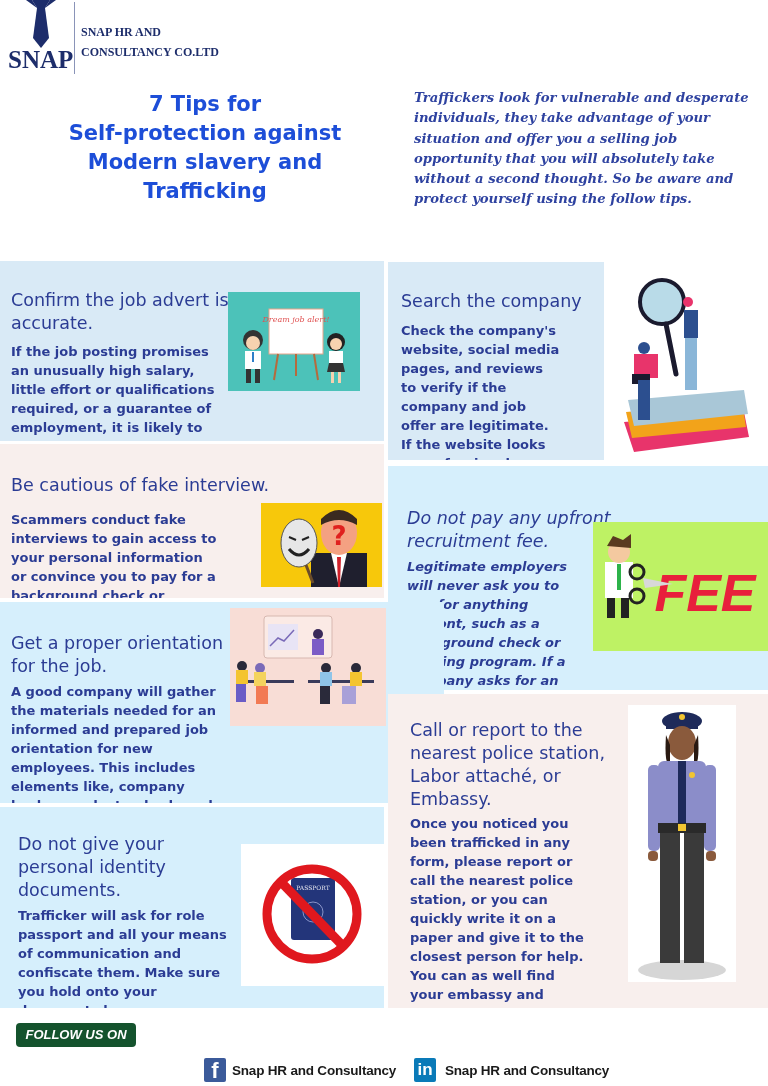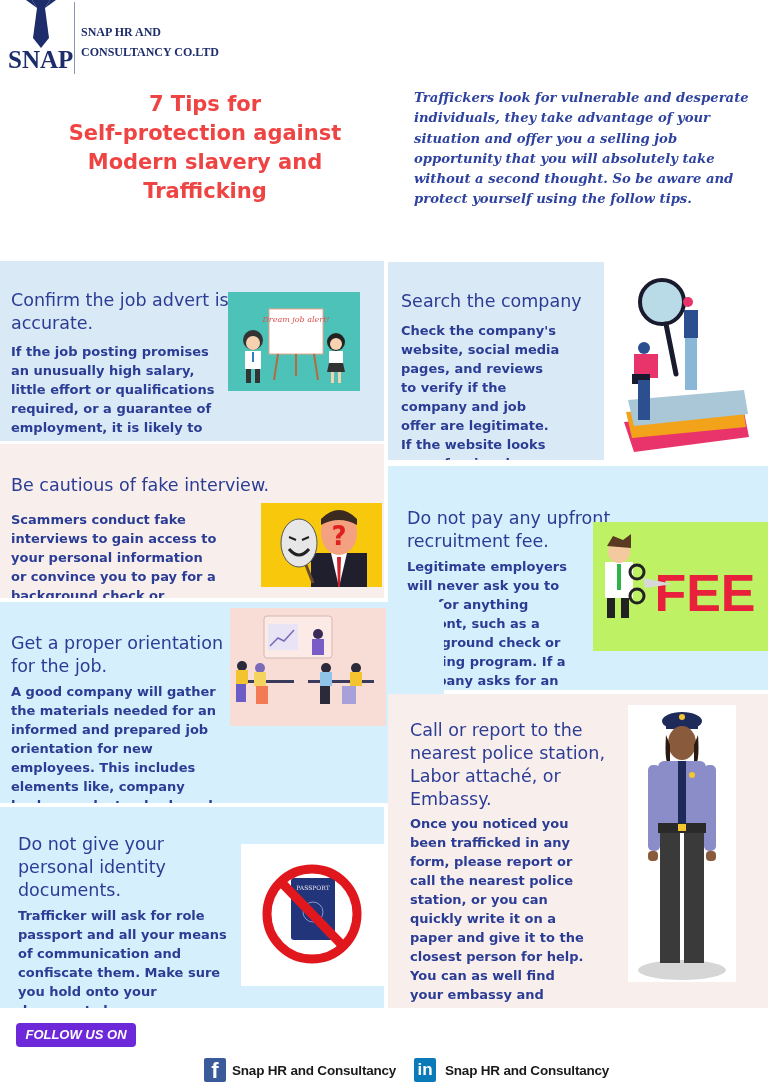--- a/index.html
+++ b/index.html
@@ -7,37 +7,37 @@
   body { position: relative; font-family: "DejaVu Sans", sans-serif; color: #2b3c94; }
   .abs { position: absolute; }
 
   
   .logo-tie { left: 26px; top: 0; width: 30px; height: 50px; }
   .logo-snap { left: 8px; top: 46px; font-family: "Liberation Serif", serif; font-weight: bold; font-size: 25px; color: #1d2d6b; letter-spacing: 0px; }
   .logo-divider { left: 74px; top: 2px; width: 1px; height: 72px; background: #8a94b8; }
   .logo-text { left: 81px; top: 22px; font-family: "Liberation Serif", serif; font-weight: bold; font-size: 12px; line-height: 20px; color: #1d2d6b; }
 
   
-  .title { left: 50px; top: 90px; width: 310px; text-align: center; font-family: "DejaVu Sans", sans-serif; font-weight: bold; font-size: 21px; line-height: 29px; color: #ef4444; }
+  .title { left: 50px; top: 90px; width: 310px; text-align: center; font-family: "DejaVu Sans", sans-serif; font-weight: bold; font-size: 21px; line-height: 29px; color: #1d4ed8; }
   .intro { left: 414px; top: 88px; width: 350px; font-family: "DejaVu Serif", serif; font-style: italic; font-weight: bold; font-size: 13.2px; line-height: 20.3px; color: #2e42a0; }
 
   
   .panel { position: absolute; overflow: hidden; }
   .blue1 { background: #d9eaf6; }
   .blue2 { background: #d6effc; }
   .pink { background: #f8efed; }
 
   .ph { font-family: "DejaVu Sans", sans-serif; font-size: 17.5px; line-height: 23px; color: #2b3c94; font-weight: normal; margin-top: 28px; }
   .pb { font-family: "DejaVu Sans", sans-serif; font-weight: bold; font-size: 13px; line-height: 19px; color: #2b3c94; margin-top: 24px; }
 
   
   .img { position: absolute; overflow: hidden; }
 
   
-  .follow-btn { left: 16px; top: 1023px; width: 120px; height: 24px; background: #6d28d9; border-radius: 4px; color: #fff; font-family: "Liberation Sans", sans-serif; font-style: italic; font-weight: bold; font-size: 13px; line-height: 24px; text-align: center; }
+  .follow-btn { left: 16px; top: 1023px; width: 120px; height: 24px; background: #14532d; border-radius: 4px; color: #fff; font-family: "Liberation Sans", sans-serif; font-style: italic; font-weight: bold; font-size: 13px; line-height: 24px; text-align: center; }
   .social { top: 1058px; height: 24px; display: flex; align-items: center; }
   .social-icon { width: 22px; height: 24px; border-radius: 2px; color: #fff; font-family: "Liberation Sans", sans-serif; font-weight: bold; display: flex; align-items: flex-end; justify-content: center; }
   .fb { background: #3b5a9a; font-size: 22px; line-height: 22px; }
   .li { background: #0a7ab8; font-size: 17px; line-height: 22px; align-items: center; }
   .social-label { margin-left: 6px; font-family: "Liberation Sans", sans-serif; font-size: 13.5px; font-weight: bold; color: #1a1a1a; letter-spacing: -0.2px; }
 </style>
 </head>
 <body>
 
 <div class="abs logo-tie">
@@ -123,21 +123,21 @@
       <text x="78" y="42" font-family="DejaVu Sans, sans-serif" font-weight="bold" font-size="26" fill="#e0201e" text-anchor="middle">?</text>
       <ellipse cx="38" cy="40" rx="18" ry="24" fill="#e7e7e7" stroke="#555" stroke-width="1"></ellipse>
       <path d="M28 46 Q38 58 48 46" stroke="#222" stroke-width="3" fill="none"></path>
       <path d="M28 34 l7 3" stroke="#222" stroke-width="2"></path>
       <path d="M48 34 l-7 3" stroke="#222" stroke-width="2"></path>
       <line x1="45" y1="62" x2="52" y2="80" stroke="#6b4c2a" stroke-width="3"></line>
     </svg>
   </div>
 </div>
 
-<div class="panel blue2" style="left:388px;top:466px;width:380px;height:224px;">
+<div class="panel blue2" style="left:388px;top:466px;width:380px;height:224px;font-style:italic;">
   <div class="ph" style="position:absolute;left:19px;top:13px;width:260px;">Do not pay any upfront recruitment fee.</div>
   <div class="pb" style="position:absolute;left:19px;top:67px;width:175px;">Legitimate employers will never ask you to pay for anything upfront, such as a background check or training program. If a company asks for an upfront payment, this is a scam.</div>
   <div class="img" style="left:205px;top:56px;width:175px;height:129px;background:#bef264;">
     <svg width="175" height="129" viewBox="0 0 175 129">
       <text x="112" y="89" font-family="Liberation Sans, sans-serif" font-weight="bold" font-size="52" fill="#e8203c" text-anchor="middle">FEE</text>
       <rect x="12" y="40" width="28" height="36" fill="#ffffff"></rect>
       <rect x="24" y="42" width="4" height="26" fill="#2db34a"></rect>
       <circle cx="26" cy="30" r="11" fill="#f4c9a0"></circle>
       <path d="M14 24 L20 14 L30 18 L38 12 L38 26 Z" fill="#5a3a20"></path>
       <rect x="14" y="76" width="8" height="20" fill="#222"></rect>

